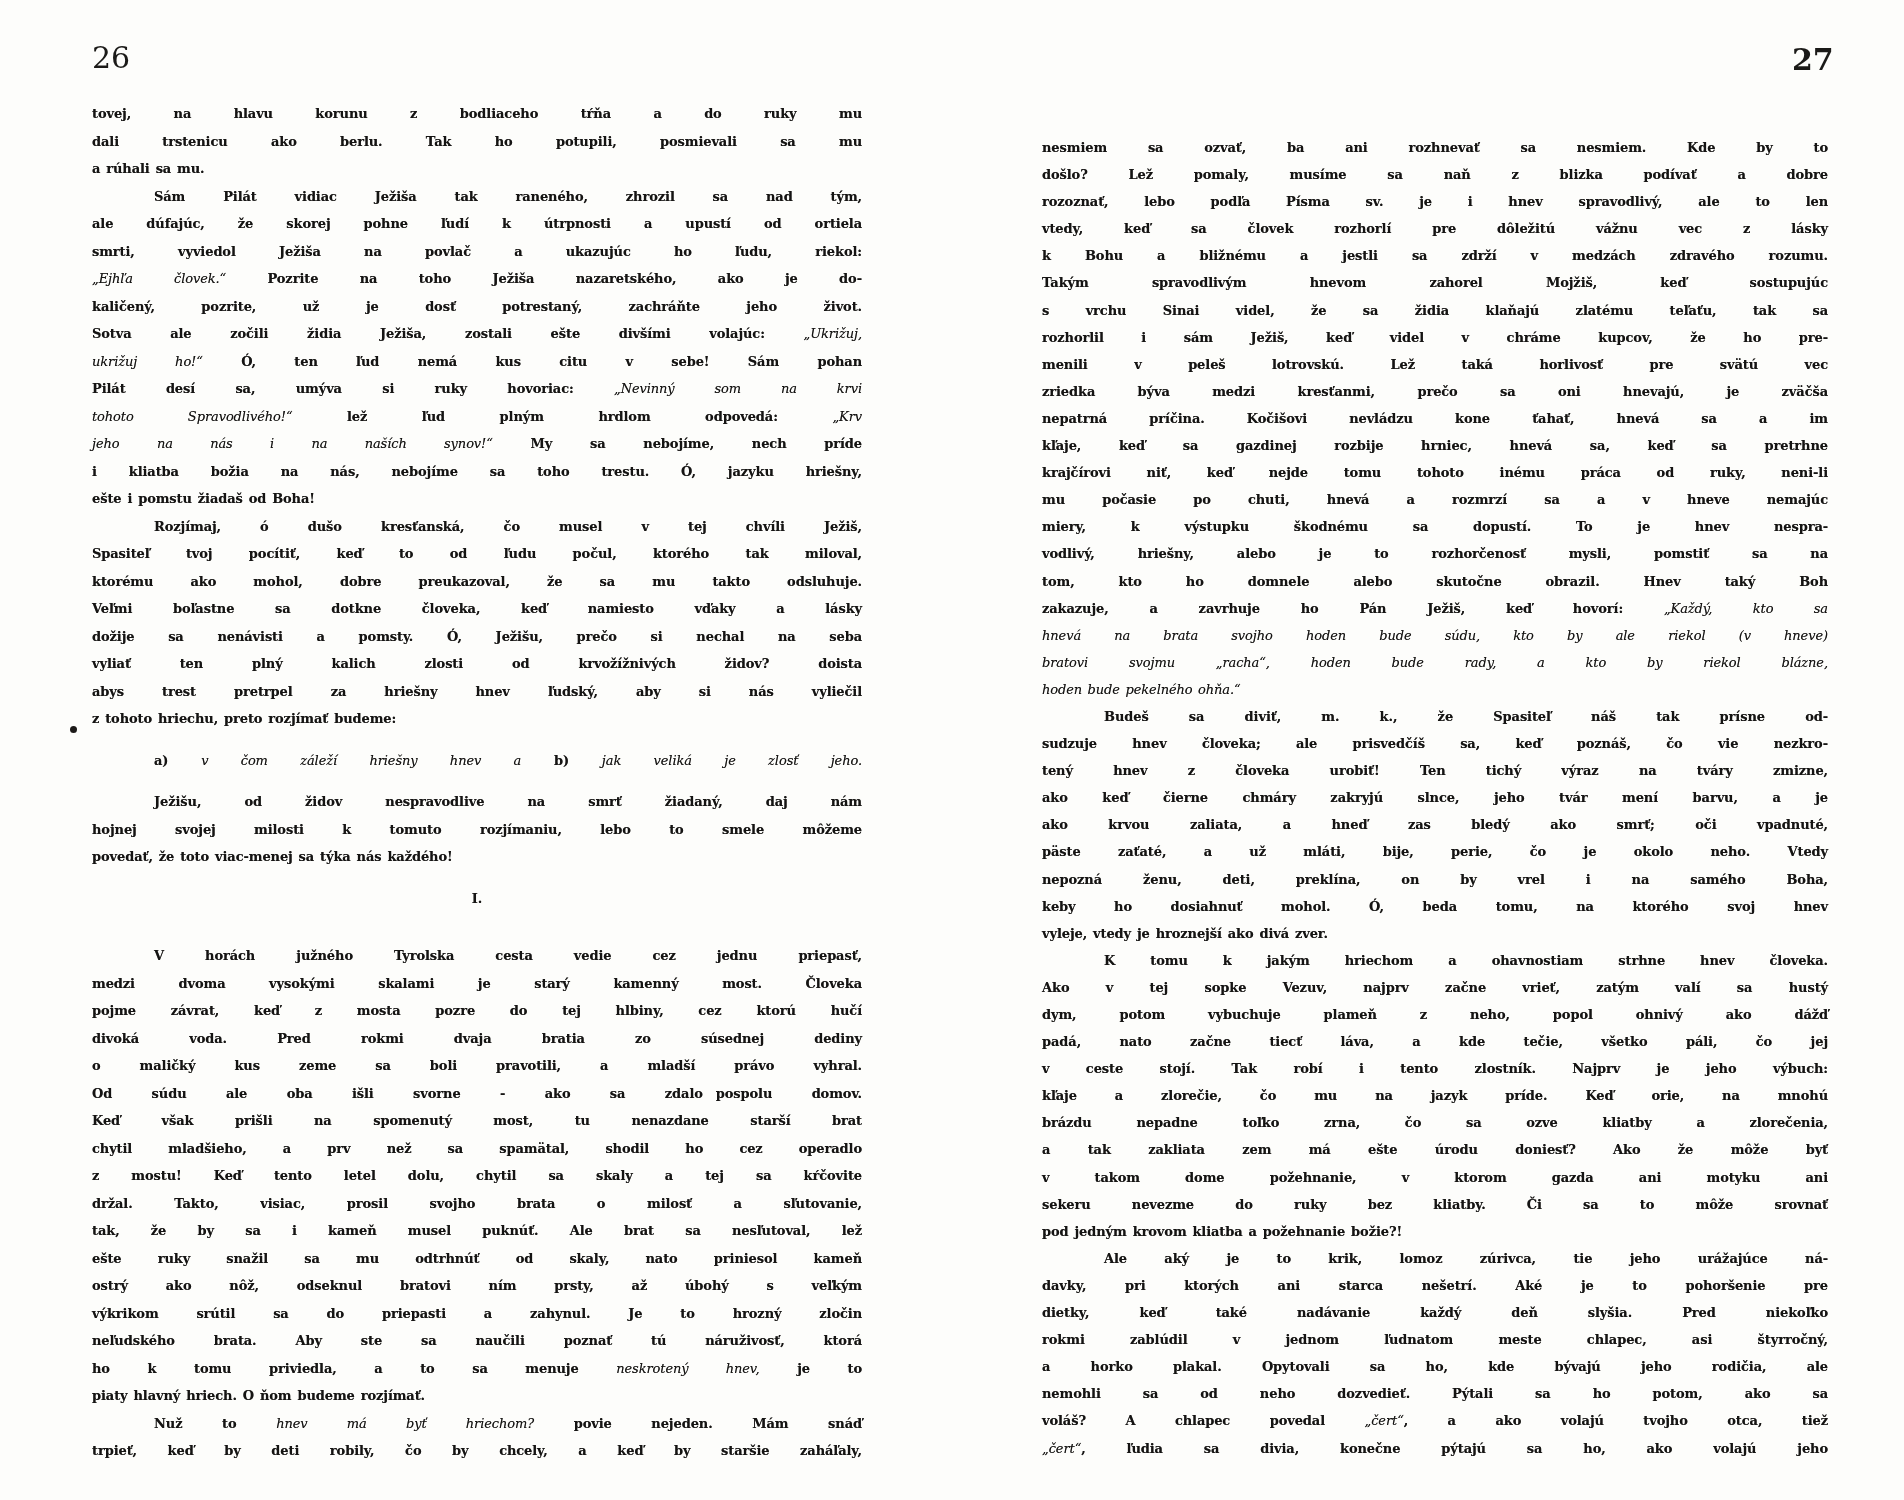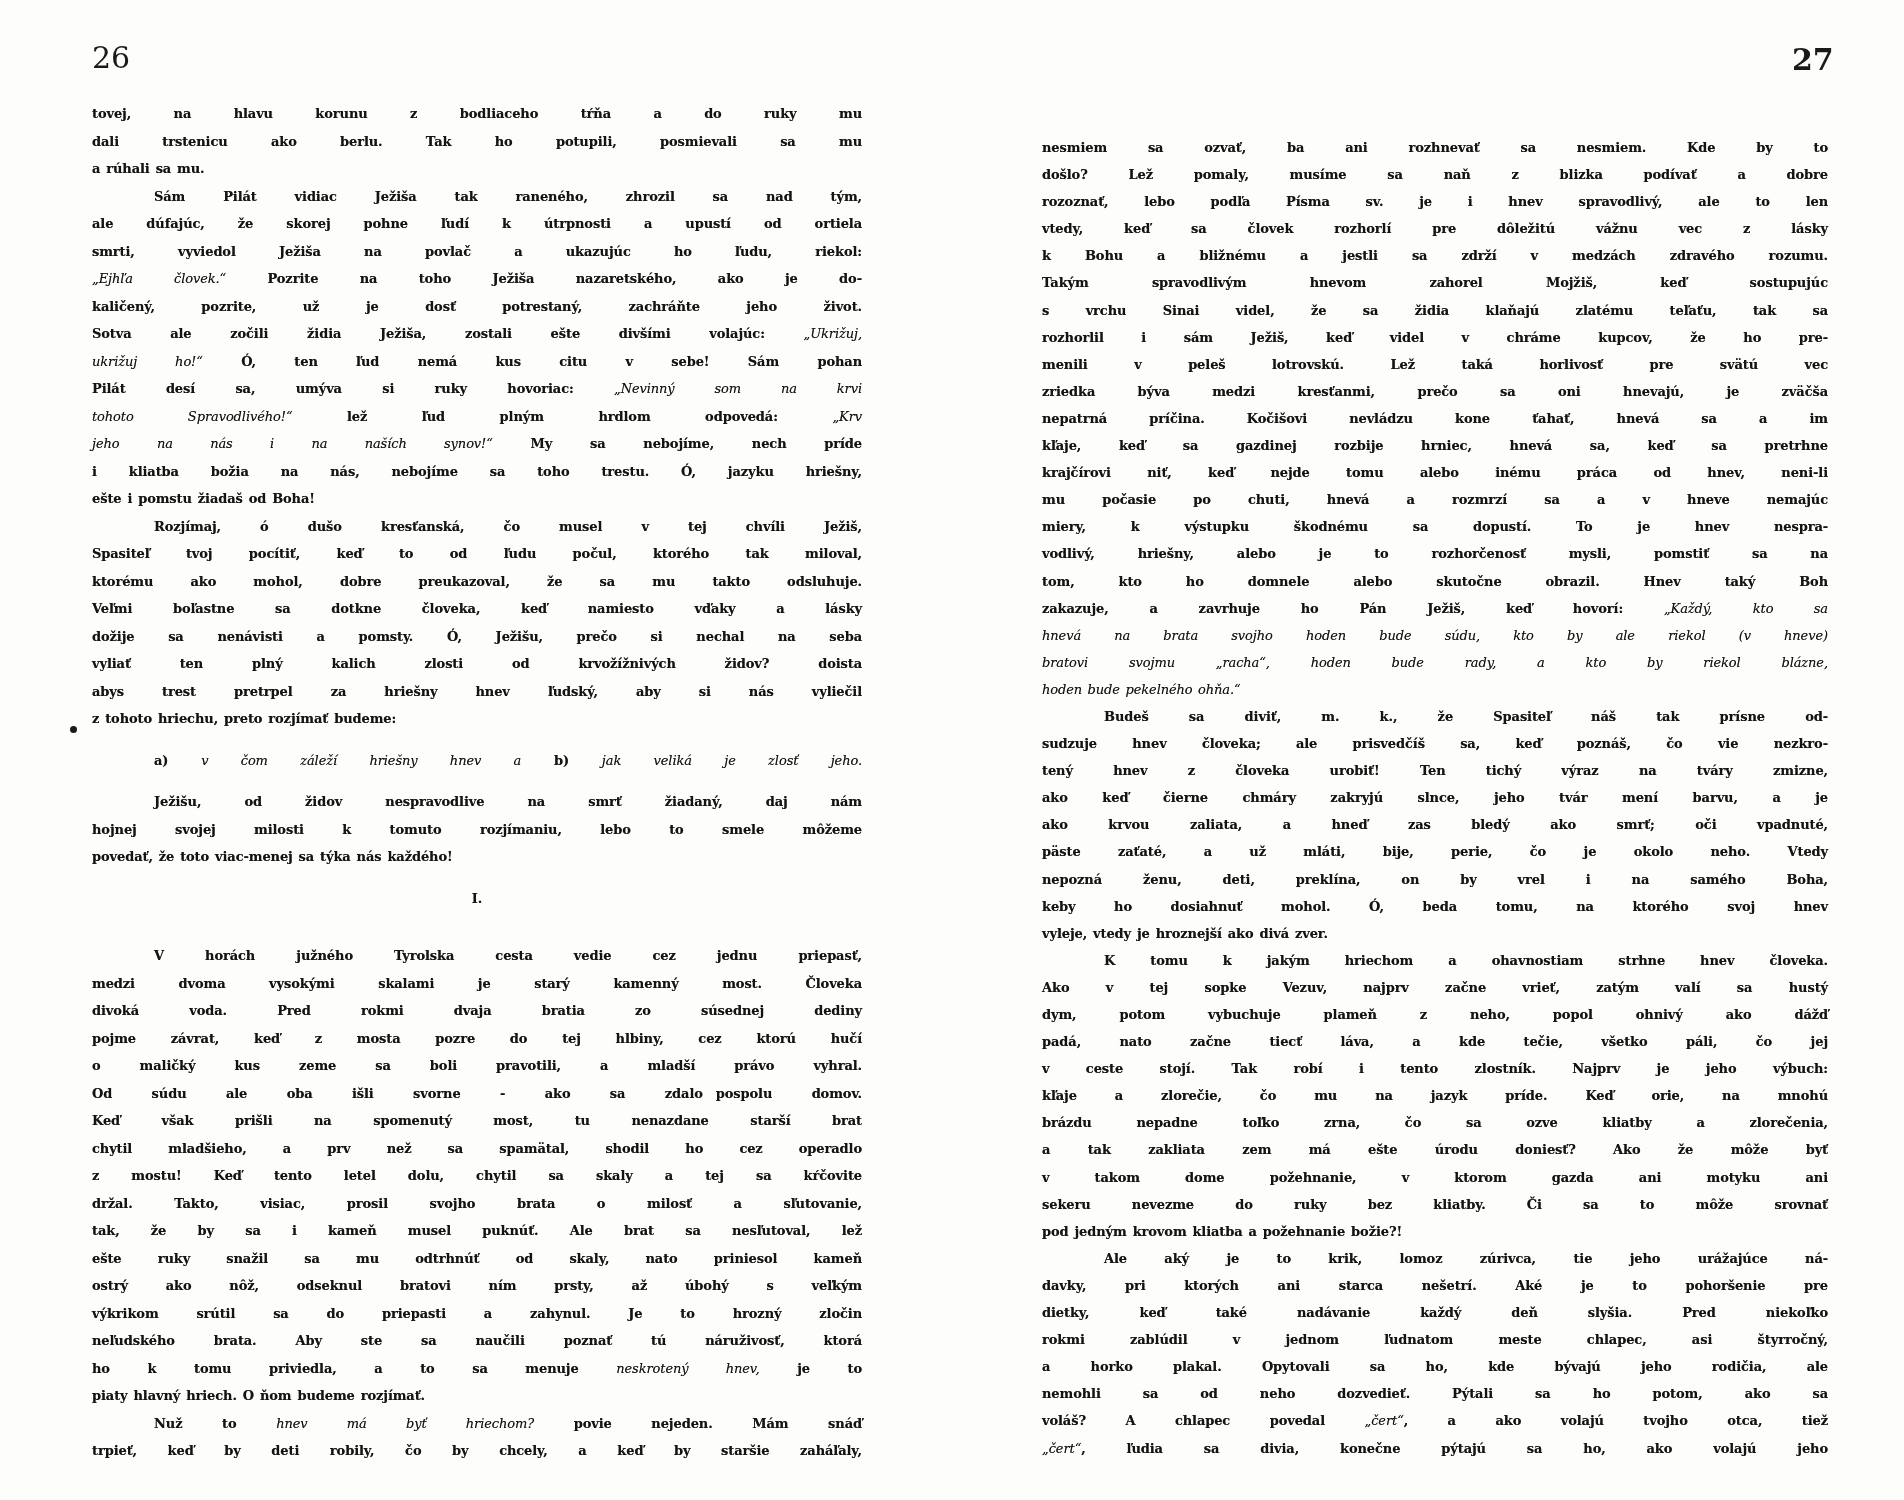--- a/index.html
+++ b/index.html
@@ -81,22 +81,22 @@
       <div class="line first">Ježišu, od židov nespravodlive na smrť žiadaný, daj nám</div>
       <div class="line">hojnej svojej milosti k tomuto rozjímaniu, lebo to smele môžeme</div>
       <div class="line last">povedať, že toto viac-menej sa týka nás každého!</div>
     </div>
     <div class="block section-heading">
       <div class="line last">I.</div>
     </div>
     <div class="block paragraph">
       <div class="line first">V horách južného Tyrolska cesta vedie cez jednu priepasť,</div>
       <div class="line">medzi dvoma vysokými skalami je starý kamenný most. Človeka</div>
+      <div class="line">pojme závrat, keď z mosta pozre do tej hlbiny, cez ktorú hučí</div>
       <div class="line">divoká voda. Pred rokmi dvaja bratia zo súsednej dediny</div>
-      <div class="line">pojme závrat, keď z mosta pozre do tej hlbiny, cez ktorú hučí</div>
       <div class="line">o maličký kus zeme sa boli pravotili, a mladší právo vyhral.</div>
       <div class="line">Od súdu ale oba išli svorne - ako sa zdalo pospolu domov.</div>
       <div class="line">Keď však prišli na spomenutý most, tu nenazdane starší brat</div>
       <div class="line">chytil mladšieho, a prv než sa spamätal, shodil ho cez operadlo</div>
       <div class="line">z mostu! Keď tento letel dolu, chytil sa skaly a tej sa kŕčovite</div>
       <div class="line">držal. Takto, visiac, prosil svojho brata o milosť a sľutovanie,</div>
       <div class="line">tak, že by sa i kameň musel puknúť. Ale brat sa nesľutoval, lež</div>
       <div class="line">ešte ruky snažil sa mu odtrhnúť od skaly, nato priniesol kameň</div>
       <div class="line">ostrý ako nôž, odseknul bratovi ním prsty, až úbohý s veľkým</div>
       <div class="line">výkrikom srútil sa do priepasti a zahynul. Je to hrozný zločin</div>
@@ -117,21 +117,21 @@
       <div class="line">rozoznať, lebo podľa Písma sv. je i hnev spravodlivý, ale to len</div>
       <div class="line">vtedy, keď sa človek rozhorlí pre dôležitú vážnu vec z lásky</div>
       <div class="line">k Bohu a bližnému a jestli sa zdrží v medzách zdravého rozumu.</div>
       <div class="line">Takým spravodlivým hnevom zahorel Mojžiš, keď sostupujúc</div>
       <div class="line">s vrchu Sinai videl, že sa židia klaňajú zlatému teľaťu, tak sa</div>
       <div class="line">rozhorlil i sám Ježiš, keď videl v chráme kupcov, že ho pre-</div>
       <div class="line">menili v peleš lotrovskú. Lež taká horlivosť pre svätú vec</div>
       <div class="line">zriedka býva medzi kresťanmi, prečo sa oni hnevajú, je zväčša</div>
       <div class="line">nepatrná príčina. Kočišovi nevládzu kone ťahať, hnevá sa a im</div>
       <div class="line">kľaje, keď sa gazdinej rozbije hrniec, hnevá sa, keď sa pretrhne</div>
-      <div class="line">krajčírovi niť, keď nejde tomu alebo inému práca od hnev, neni-li</div>
+      <div class="line">krajčírovi niť, keď nejde tomu tohoto inému práca od ruky, neni-li</div>
       <div class="line">mu počasie po chuti, hnevá a rozmrzí sa a v hneve nemajúc</div>
       <div class="line">miery, k výstupku škodnému sa dopustí. To je hnev nespra-</div>
       <div class="line">vodlivý, hriešny, alebo je to rozhorčenosť mysli, pomstiť sa na</div>
       <div class="line">tom, kto ho domnele alebo skutočne obrazil. Hnev taký Boh</div>
       <div class="line">zakazuje, a zavrhuje ho Pán Ježiš, keď hovorí: <em>„Každý, kto sa</em></div>
       <div class="line"><em>hnevá na brata svojho hoden bude súdu, kto by ale riekol (v hneve)</em></div>
       <div class="line"><em>bratovi svojmu „racha“, hoden bude rady, a kto by riekol blázne,</em></div>
       <div class="line last"><em>hoden bude pekelného ohňa.“</em></div>
     </div>
     <div class="block paragraph">

